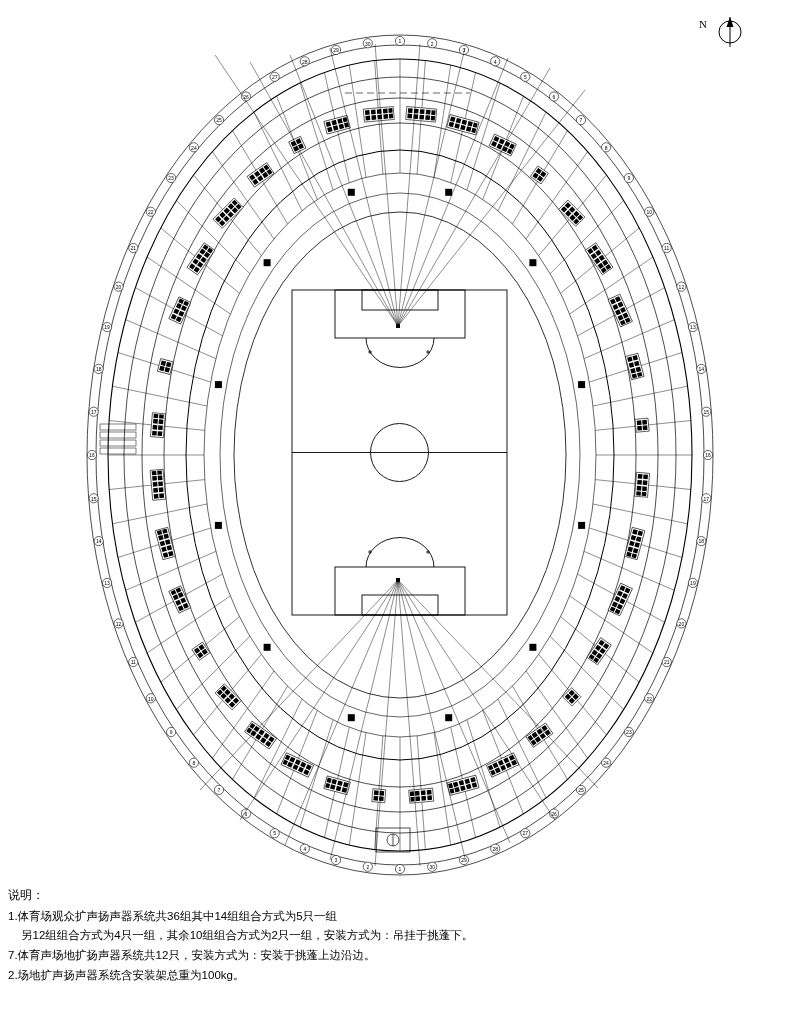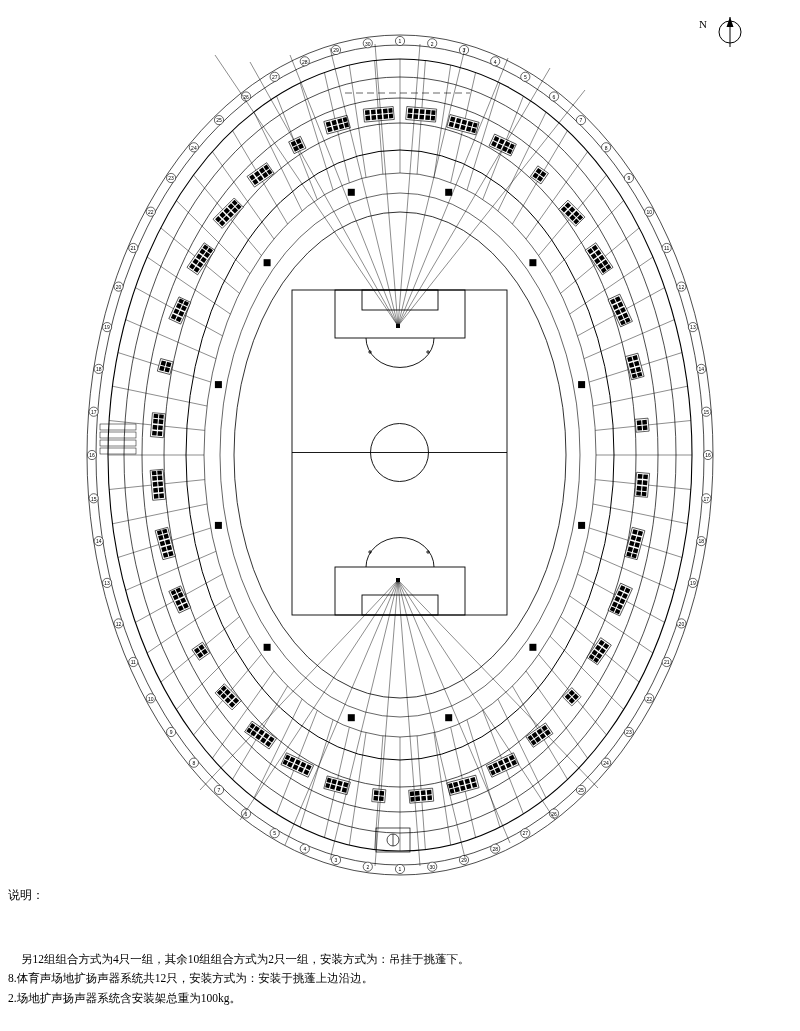--- a/index.html
+++ b/index.html
@@ -47,35 +47,34 @@
     width: 800px;
     height: 880px;
   }
 
   
   #notes {
     position: absolute;
     left: 8px;
     top: 885px;
     width: 780px;
-    font-family: Liberation Serif, serif;
+    font-family: Liberation Sans, sans-serif;
     font-size: 11.5px;
     line-height: 1.72;
     color: #000;
   }
   #notes .note-title {
     font-size: 12px;
     margin-bottom: 1px;
   }
   #notes .note-line {
     white-space: pre-wrap;
   }
   #notes .note-indent {
     padding-left: 13px;
-    margin-top: 44px;
   }
 
   
 </style>
 </head>
 <body>
 
 <div id="sheet">
 
   <div class="north-arrow">
@@ -577,18 +576,19 @@
         <rect x="100" y="432" width="36" height="6"></rect>
         <rect x="100" y="440" width="36" height="6"></rect>
         <rect x="100" y="448" width="36" height="6"></rect>
       </g>
 
     </svg>
   </div>
 
   <div id="notes">
     <div class="note-title">说明：</div>
+    <div class="note-line">1.体育场观众扩声扬声器系统共36组其中14组组合方式为5只一组</div>
     <div class="note-line note-indent">另12组组合方式为4只一组，其余10组组合方式为2只一组，安装方式为：吊挂于挑蓬下。</div>
-    <div class="note-line">8.体育声场地扩扬声器系统共12只，安装方式为：安装于挑蓬上边沿边。</div>
+    <div class="note-line">7.体育声场地扩扬声器系统共12只，安装方式为：安装于挑蓬上边沿边。</div>
     <div class="note-line">2.场地扩声扬声器系统含安装架总重为100kg。</div>
   </div>
 
 </div>
 
 </body></html>

